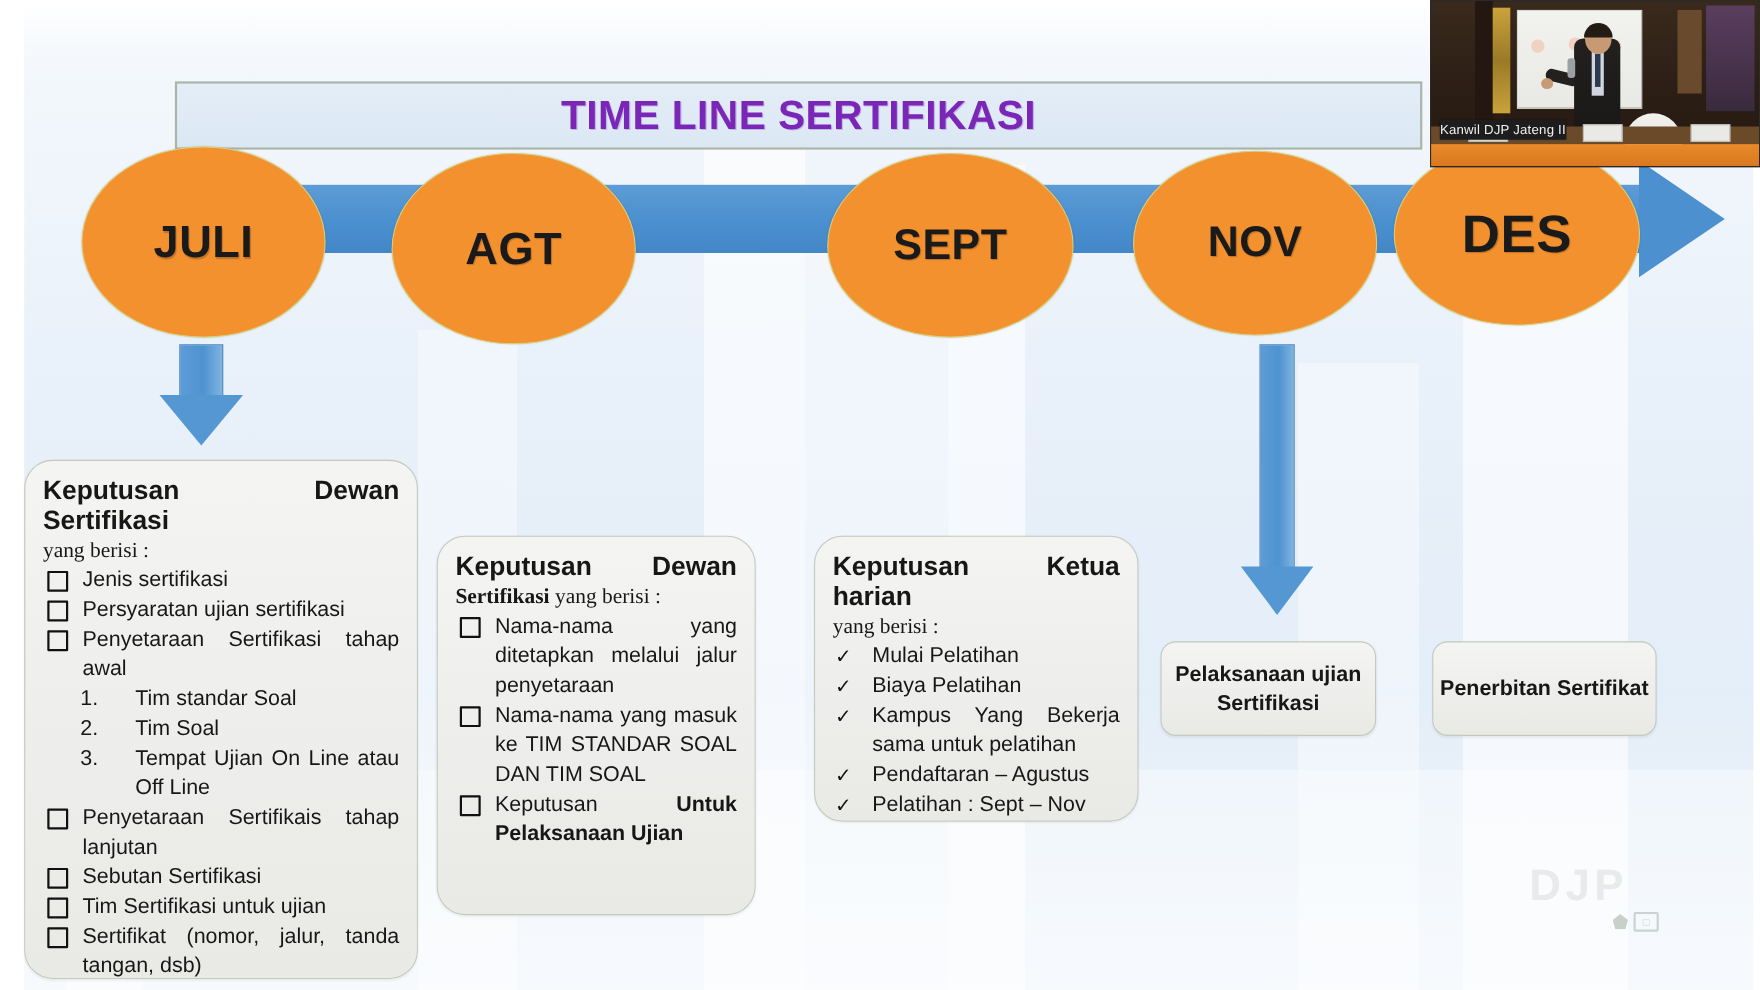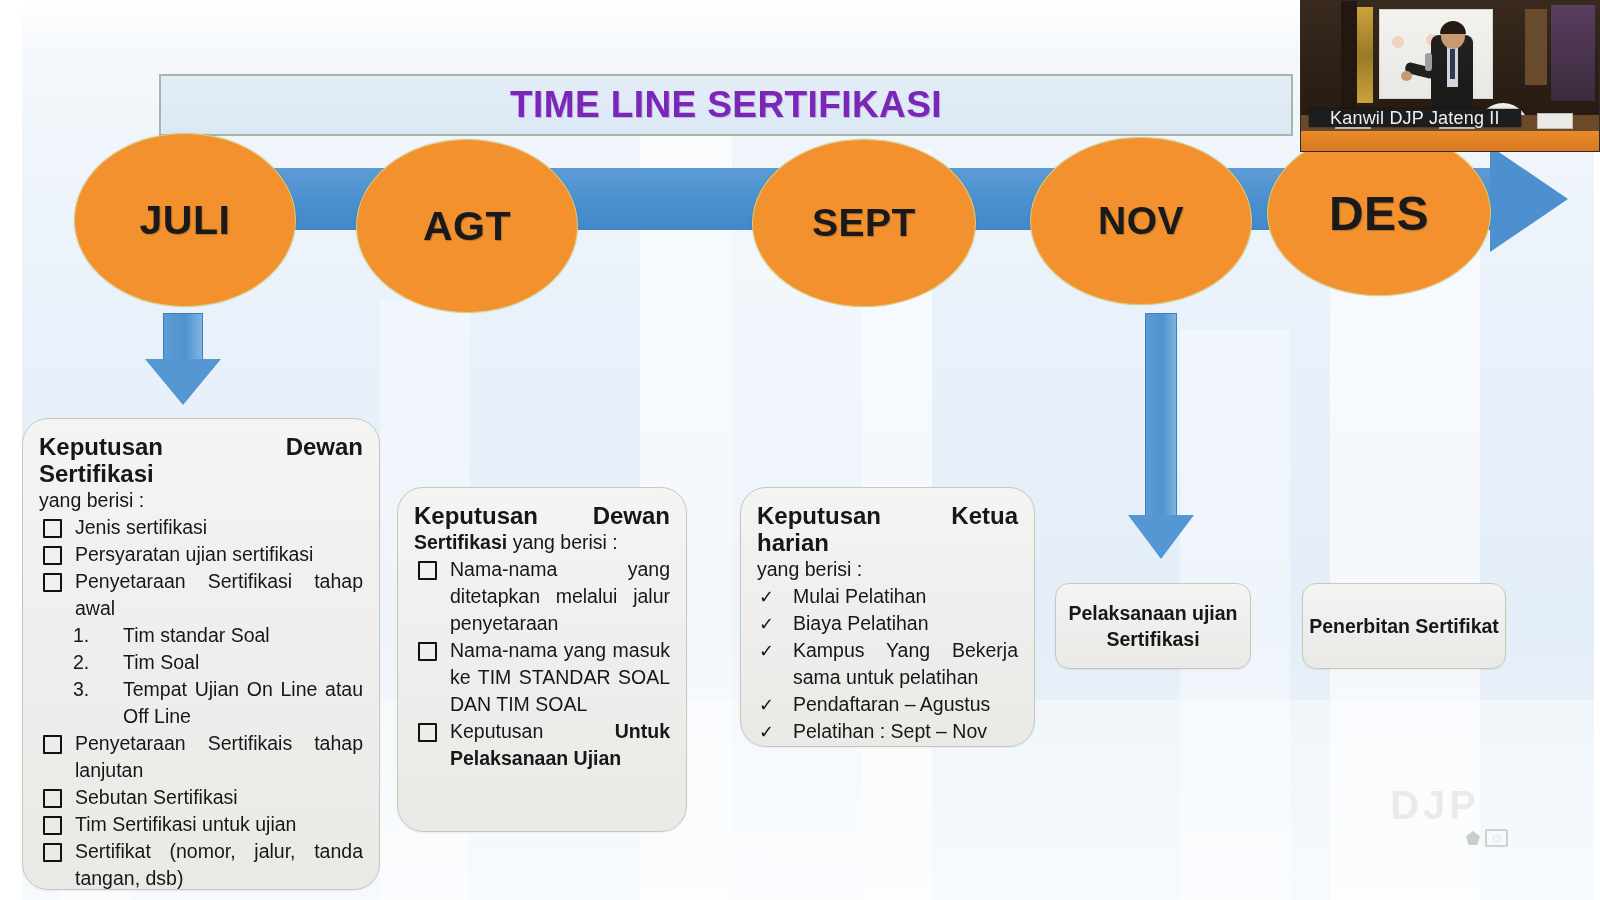--- a/index.html
+++ b/index.html
@@ -99,21 +99,21 @@
     border-radius:26px;
     box-sizing:border-box;
     color:#171717;
     box-shadow:0 1px 2px rgba(0,0,0,.06);
   }
   .rbox .inner{padding:14px 16px 10px 16px;}
   .bhead{
     font-weight:bold;font-size:24px;line-height:27px;
     text-align:justify;text-align-last:justify;
   }
-  .bsub{font-size:19.5px;line-height:27px;font-weight:normal;}
+  .bsub{font-size:19.5px;line-height:27px;font-weight:normal;font-family:Liberation Serif, serif;}
   ul.lst{list-style:none;margin:0;padding:0;}
   ul.lst > li{
     position:relative;
     padding-left:36px;
     font-size:19.5px;line-height:27px;
     margin:0;
     text-align:justify;
   }
   ul.lst > li .mk{
     position:absolute;left:2px;top:1px;
@@ -178,21 +178,21 @@
     position:absolute;left:176px;top:102px;width:52px;height:50px;border-radius:26px 26px 0 0;
     background:linear-gradient(180deg,#f3f2ee 0%,#dedbd4 100%);
   }
   #pip .desk{position:absolute;left:0;bottom:0;width:300px;height:20px;background:linear-gradient(180deg,#e98a2b 0%,#d9781f 100%);}
   #pip .deskrow{position:absolute;left:0;bottom:20px;width:300px;height:16px;background:#6b4a2a;}
   #pip .lap{position:absolute;bottom:22px;width:34px;height:14px;background:#e9e9e6;border:1px solid #bdbdb8;}
   #pip-label{
     position:absolute;left:8px;bottom:24px;
     background:#1d1d1d;color:#f0f0f0;
     font-family:"Liberation Sans", sans-serif;
-    font-size:18px;line-height:16px;padding:1px 21px;
+    font-size:12px;line-height:16px;padding:1px 0;
     white-space:nowrap;letter-spacing:.2px;
     box-shadow:0 0 2px rgba(0,0,0,.6);
   }
 
   
   #corner-logo{
     position:absolute;right:92px;bottom:53px;display:flex;align-items:center;gap:5px;opacity:.45;
   }
   #corner-logo .pent{
     width:14px;height:14px;background:#8d9c8d;

